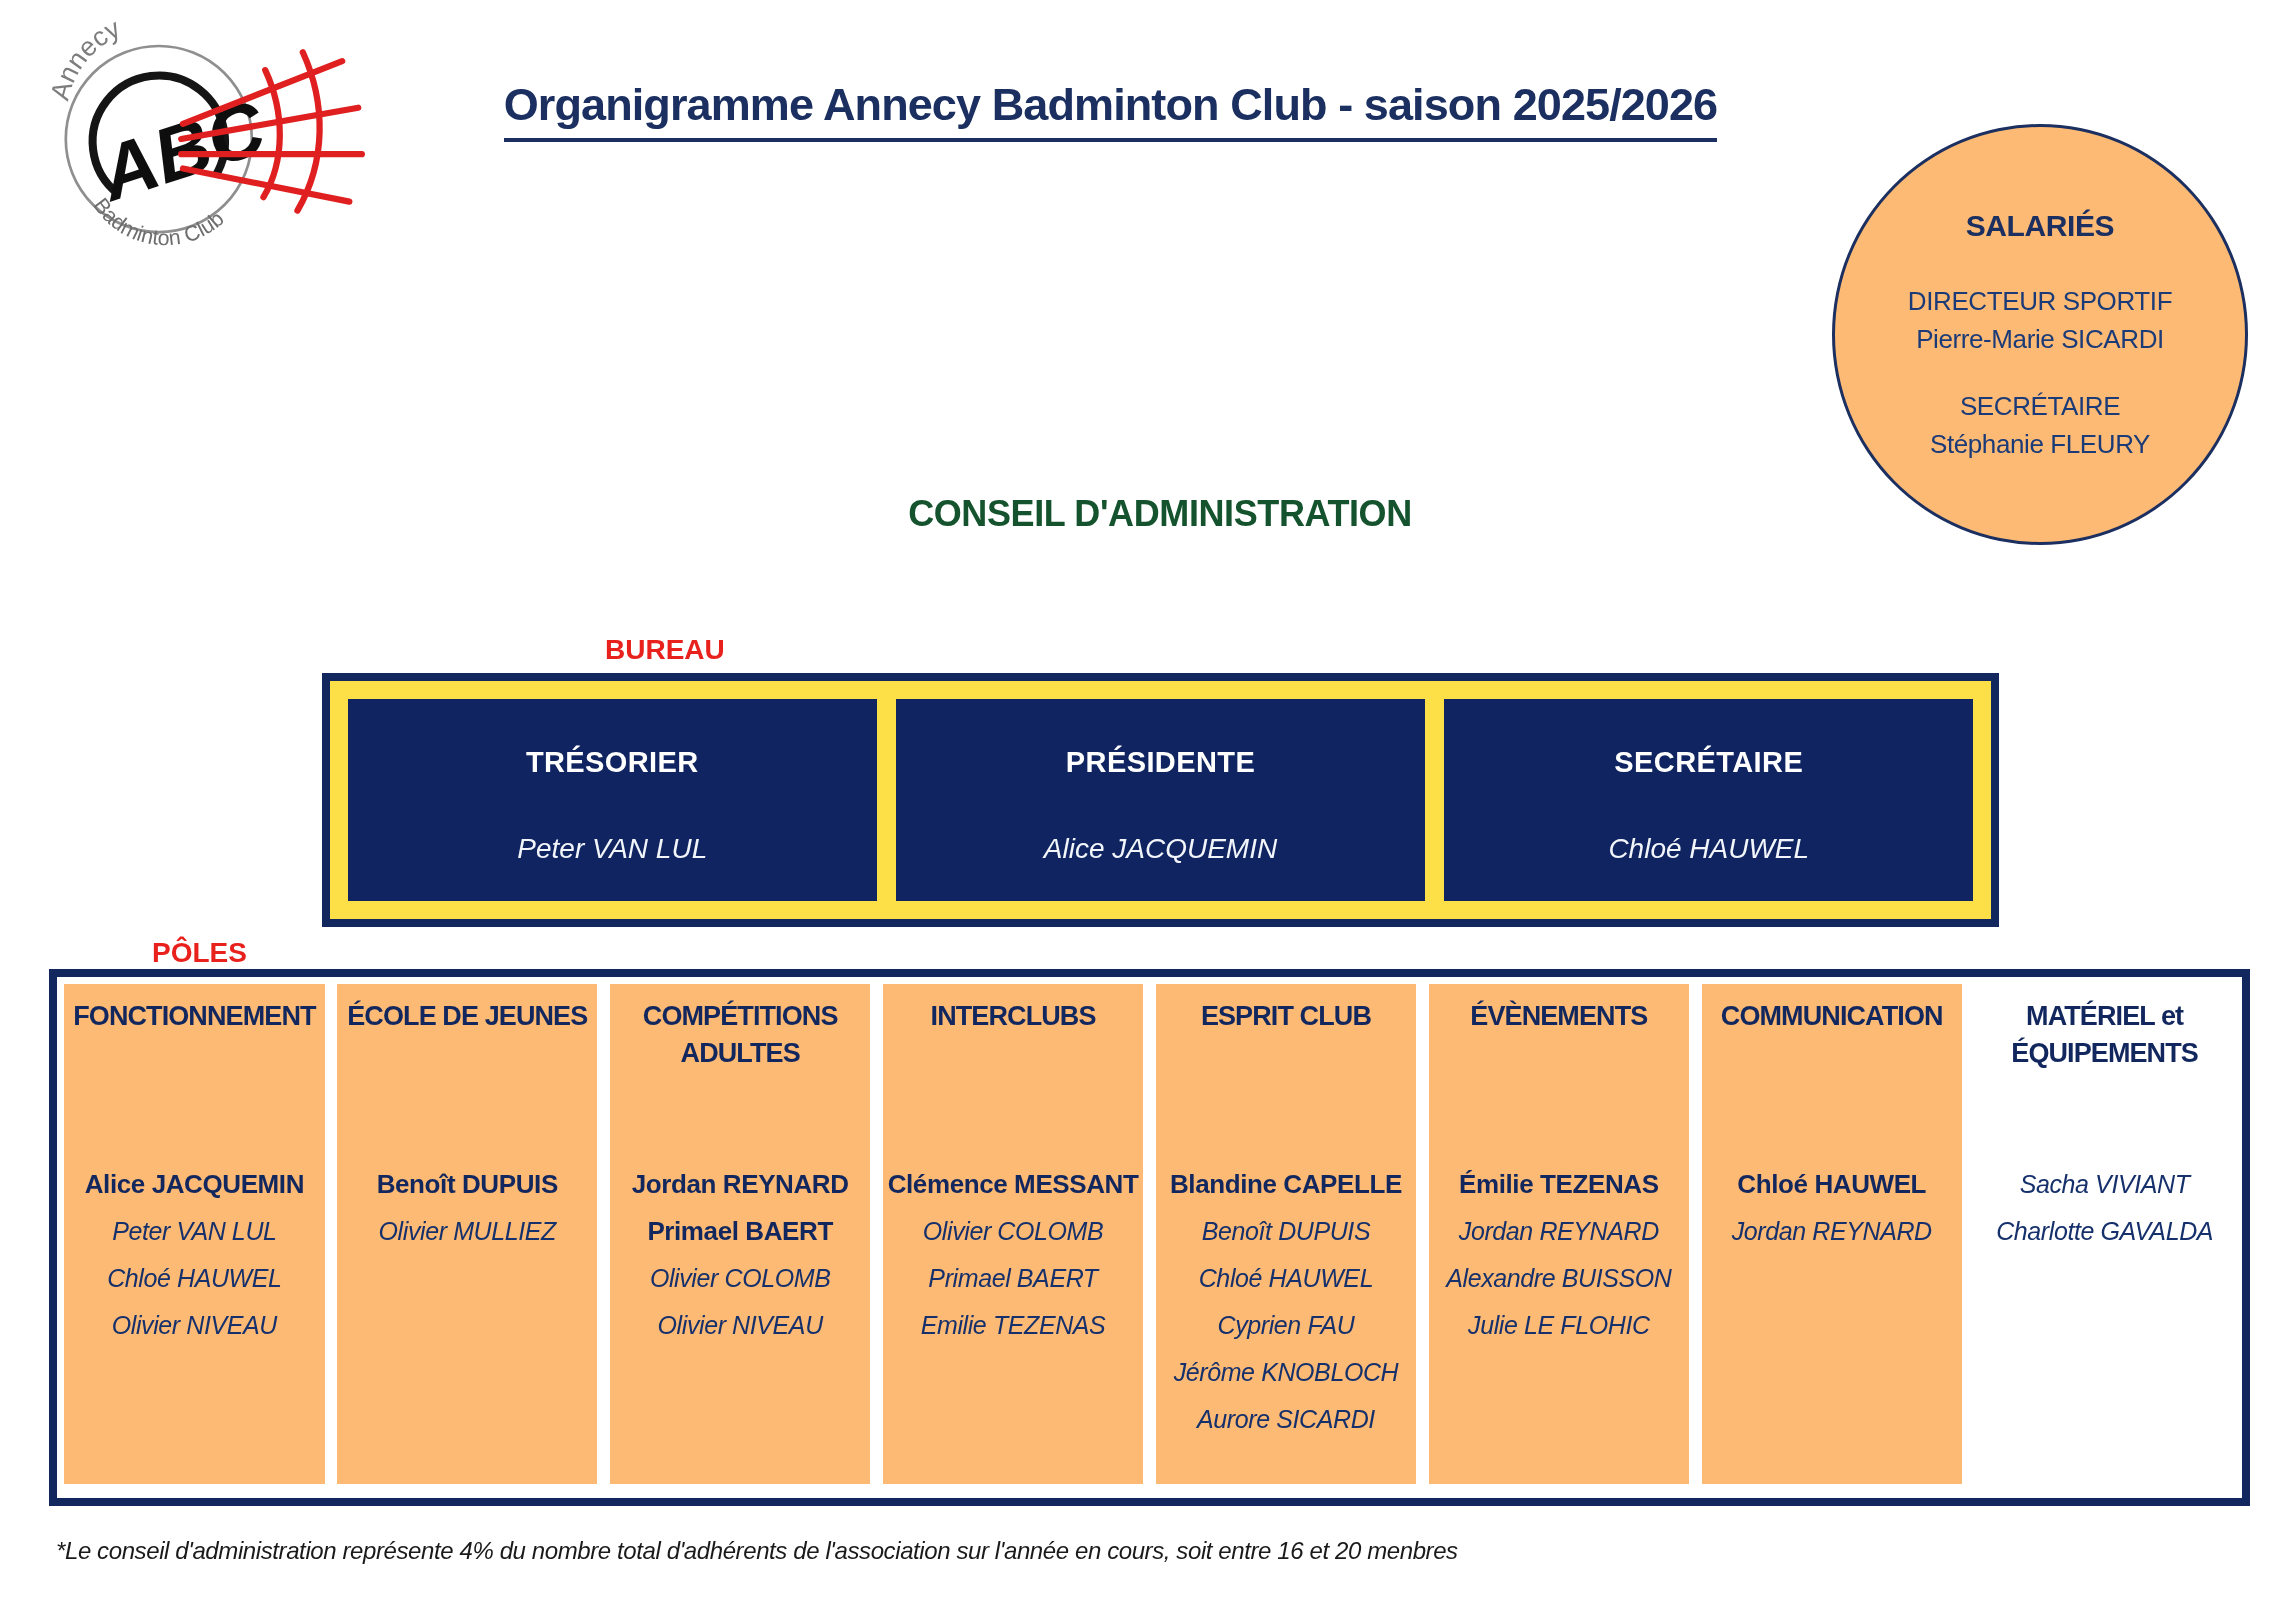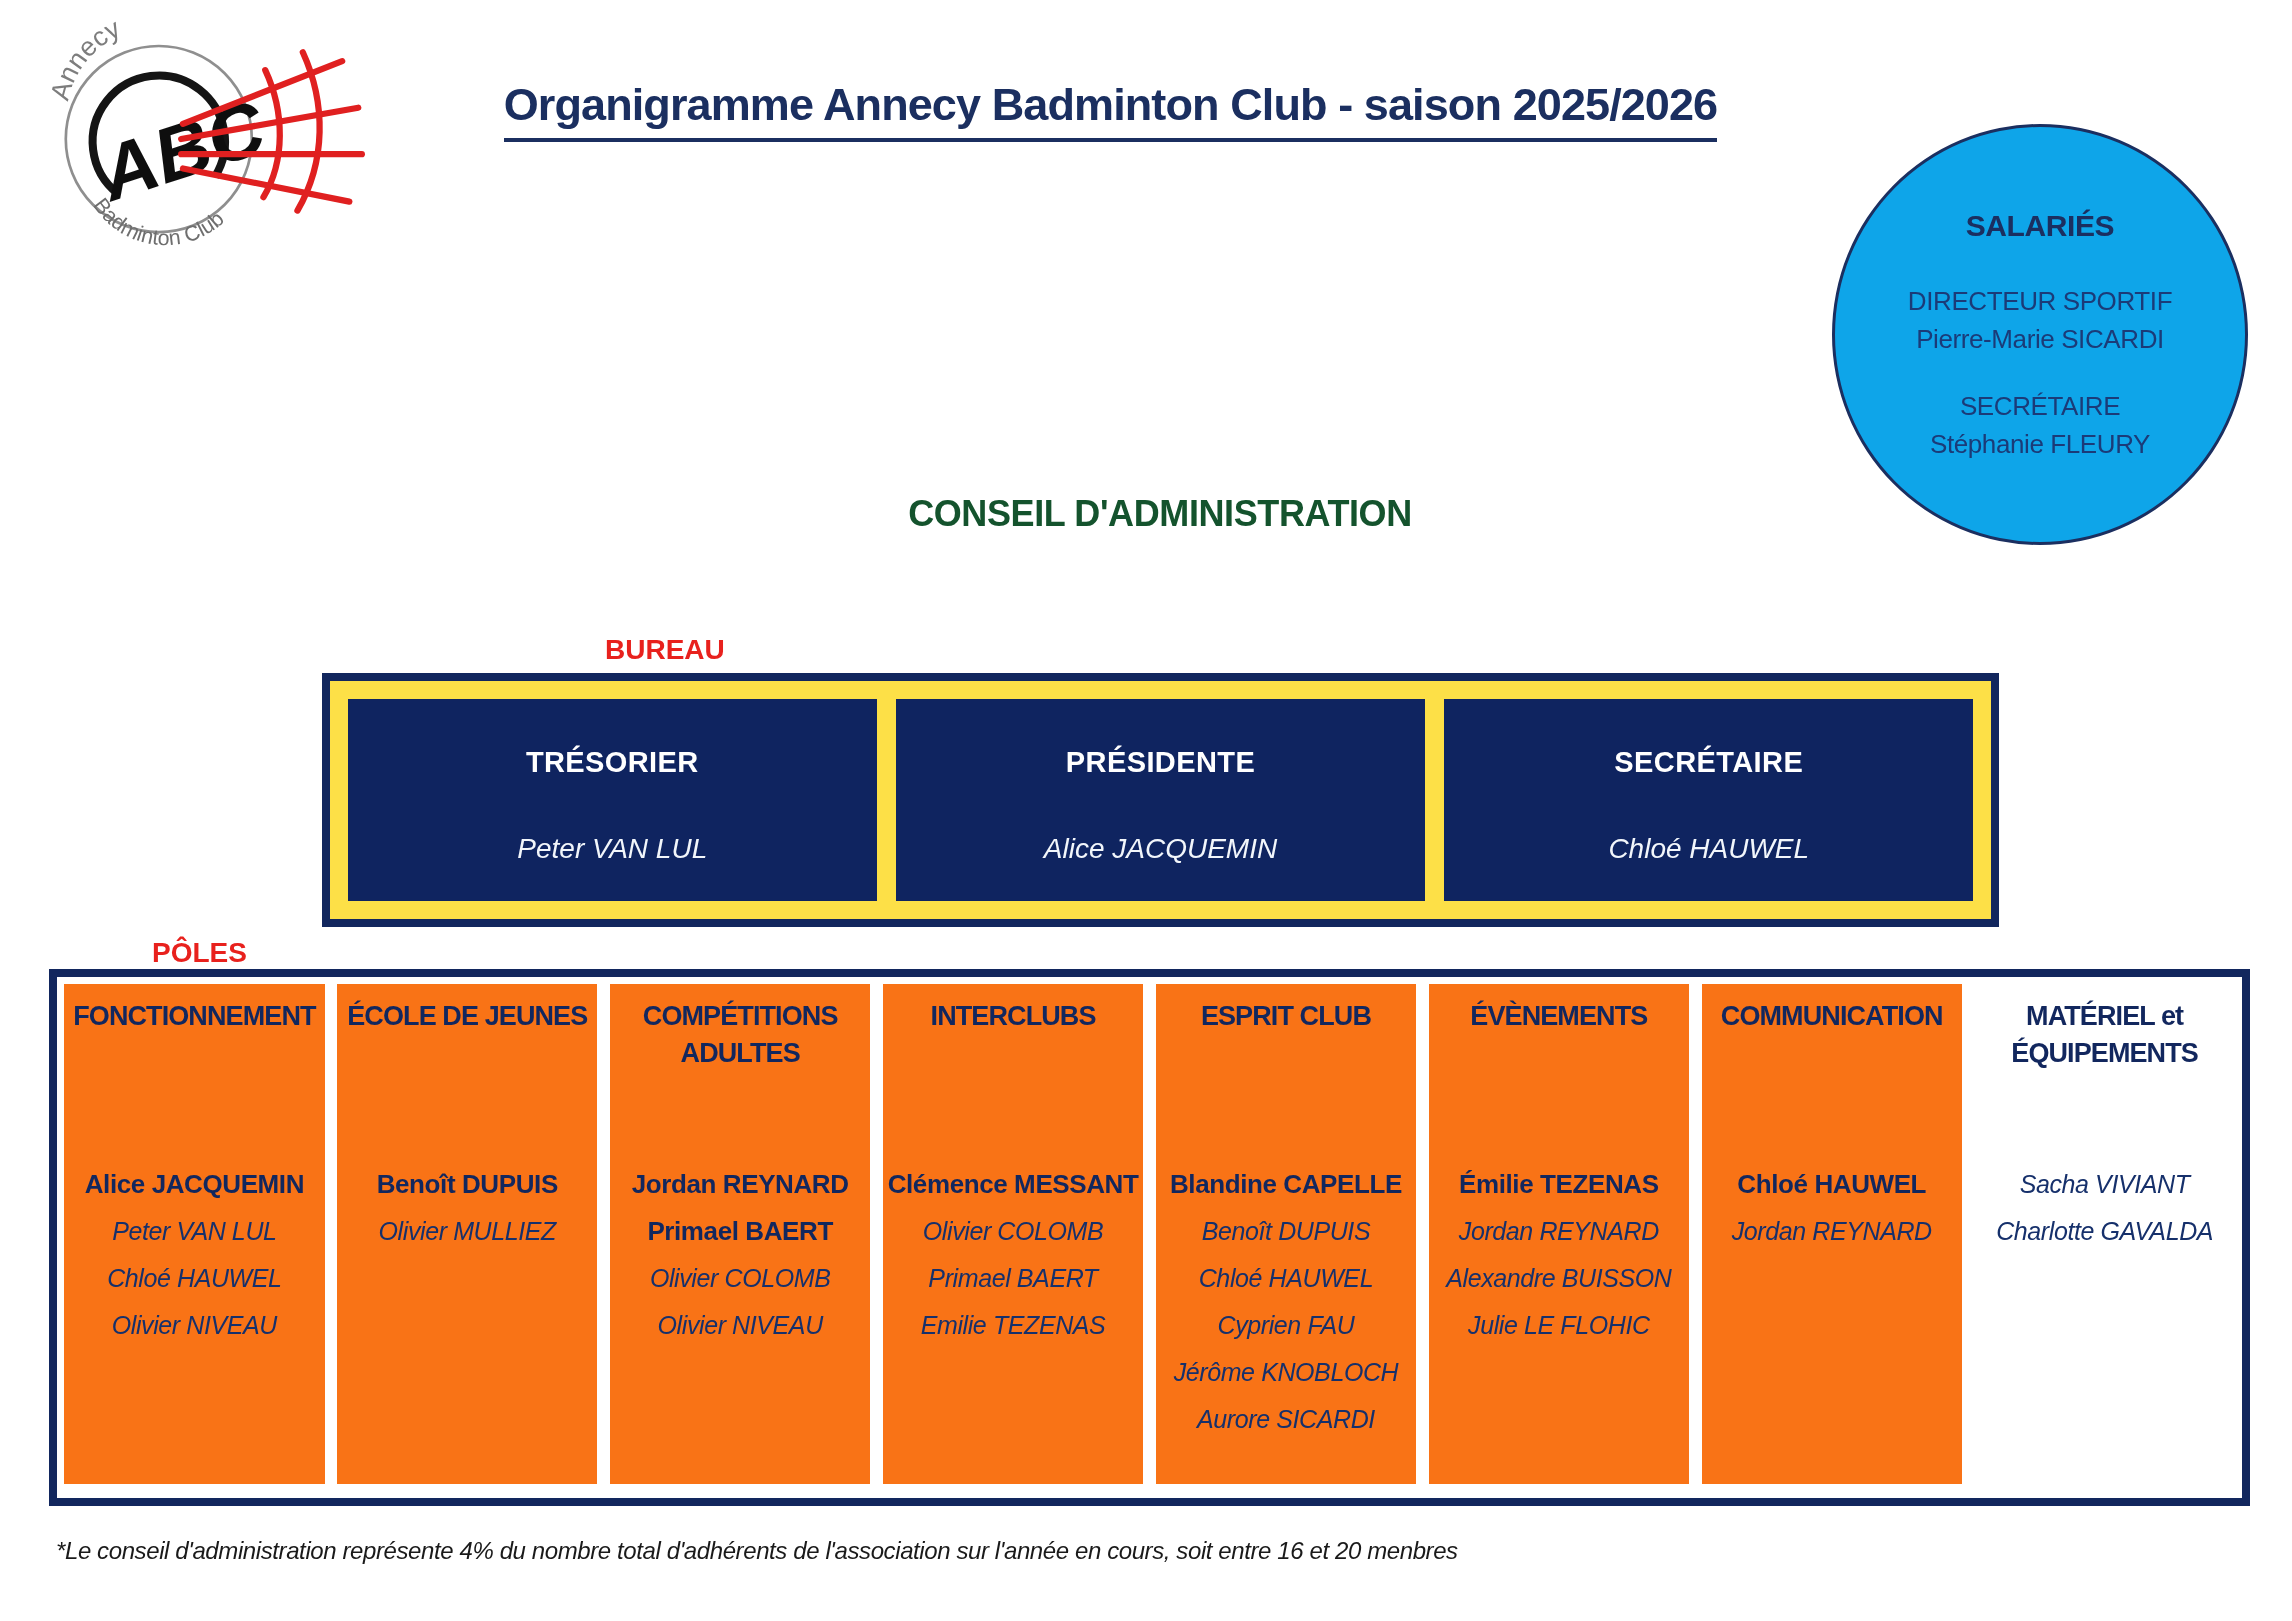--- a/index.html
+++ b/index.html
@@ -19,21 +19,21 @@
   .title {
     display:inline-block; font-size:45px; font-weight:bold; color:#1b2f60;
     letter-spacing:-0.9px; border-bottom:4.5px solid #1b2f60; padding-bottom:7.2px;
   }
 
   
   .salaries {
     position:absolute; left:1832px; top:124px; width:416px; height:421px;
     border:3.6px solid #1b2f60; border-radius:50%;
     display:flex; flex-direction:column; align-items:center; justify-content:center;
-    text-align:center; background:#0ea5e9;
+    text-align:center; background:#fdba74;
   }
   .salaries-title { font-size:30px; font-weight:bold; color:#1b2f60; margin-bottom:43px; letter-spacing:-0.4px;}
   .salaries-entries { display:flex; flex-direction:column; gap:36px; }
   .salary-role { font-size:26px; color:#1b3b78; letter-spacing:-0.4px; }
   .salary-name { font-size:26px; color:#1b3b78; margin-top:7.2px; letter-spacing:-0.4px; }
 
   
   .conseil {
     position:absolute; left:712px; top:493px; width:896px; text-align:center;
     font-size:36px; font-weight:bold; color:#14532d; letter-spacing:-0.4px;
@@ -59,21 +59,21 @@
   .poles-label {
     position:absolute; left:152px; top:937px;
     font-size:28px; font-weight:bold; color:#e8211d;
   }
   .poles-frame {
     position:absolute; left:49px; top:969px; width:2201px; height:537px;
     border:8px solid #12275e; background:#ffffff;
     display:grid; grid-template-columns:repeat(8, 1fr); gap:12.5px;
     padding:7.2px 7.2px 14.3px 7.2px;
   }
-  .pole-col { background:#f97316; text-align:center; padding:14.3px 3.6px 0 3.6px; }
+  .pole-col { background:#fdba74; text-align:center; padding:14.3px 3.6px 0 3.6px; }
   .pole-col.plain { background:#ffffff; }
   .pole-title {
     font-size:27px; font-weight:bold; color:#12275e;
     line-height:1.35; letter-spacing:-0.9px; min-height:163px;
     padding:0 5.4px;
   }
   .name-row {
     height:47px; display:flex; align-items:center; justify-content:center;
     font-size:25px; color:#16306b; letter-spacing:-0.4px;
   }

